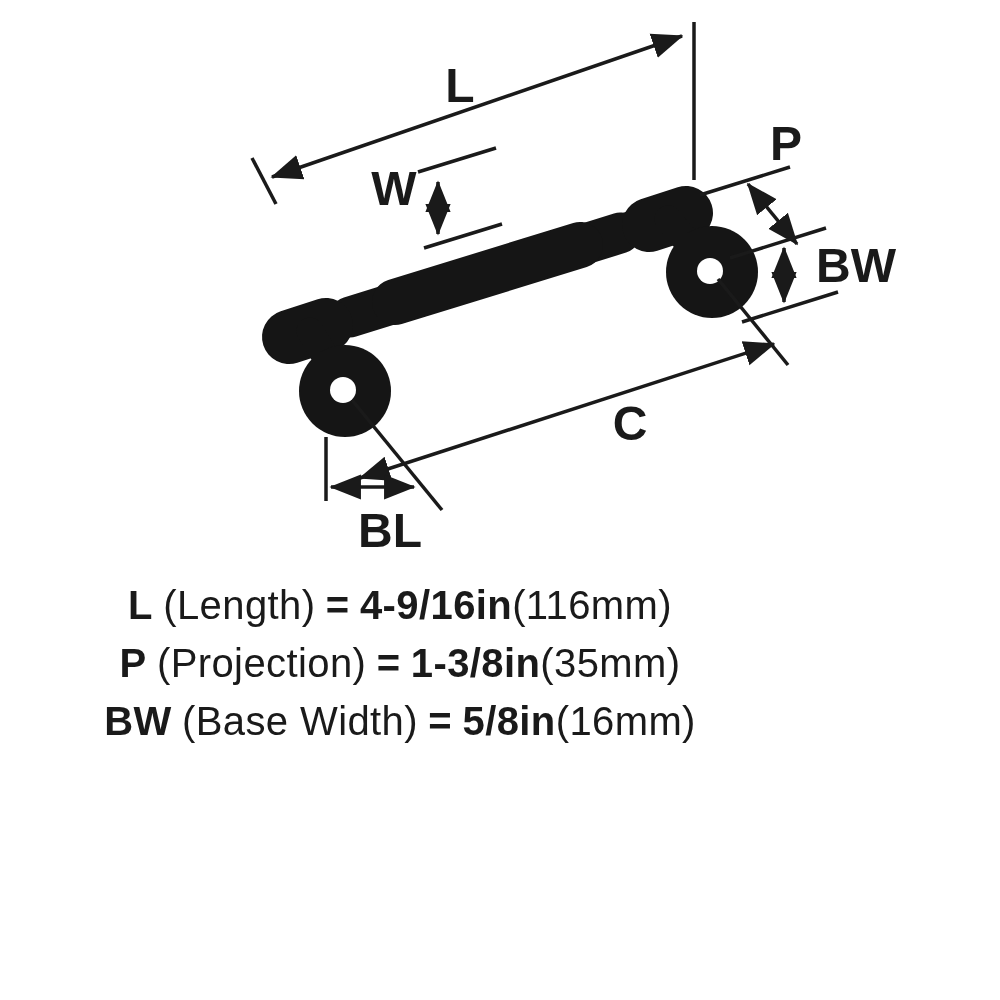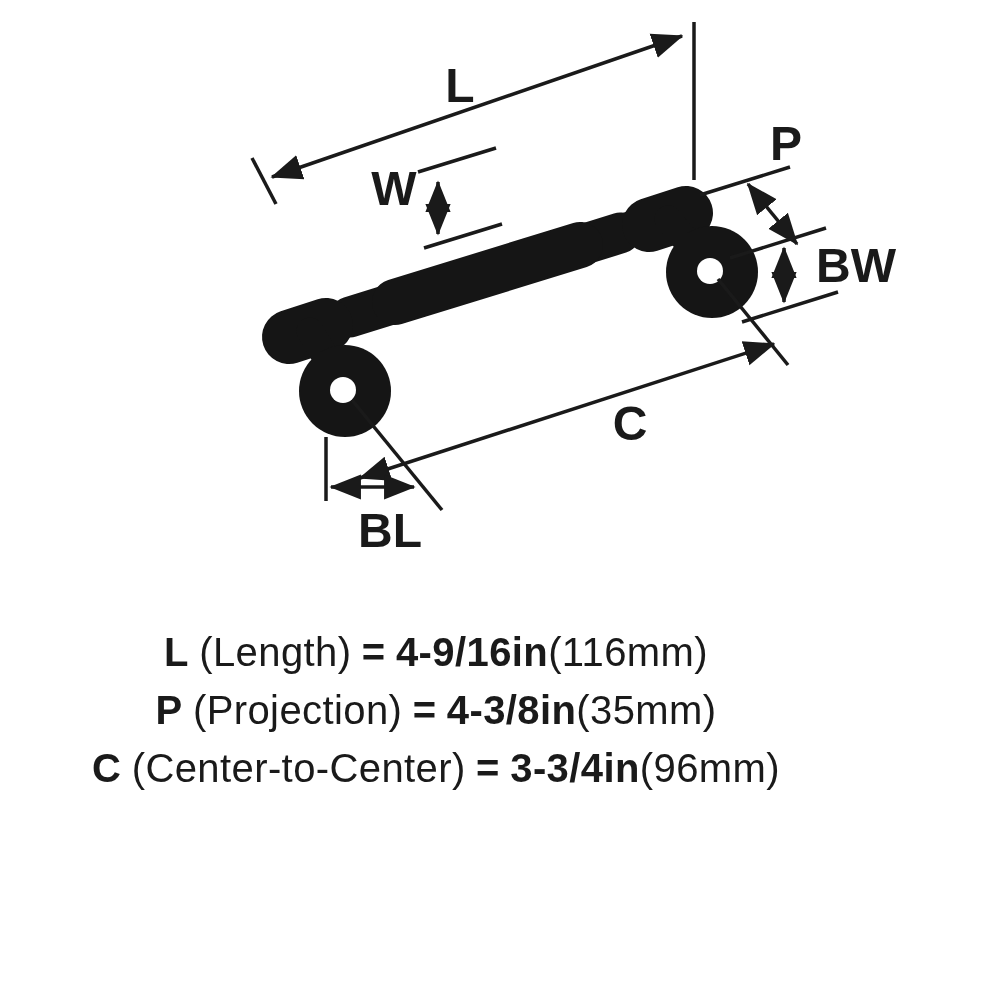--- a/index.html
+++ b/index.html
@@ -7,22 +7,22 @@
     width:1000px;height:1000px;background:#ffffff;position:relative;
     font-family:"Liberation Sans",sans-serif;color:#1a1a1a;overflow:hidden;
   }
   .diagram-wrap{position:absolute;top:0;left:0;width:1000px;height:560px;}
   .diagram-wrap svg{display:block;width:1000px;height:560px;}
   .dim-label{
     font-family:"Liberation Sans",sans-serif;
     font-weight:700;font-size:48px;fill:#1a1a1a;
   }
   .specs{
-    position:absolute;top:623px;left:0;width:800px;
-    display:flex;flex-direction:column;align-items:center;margin-left:36px;
+    position:absolute;top:576px;left:0;width:800px;
+    display:flex;flex-direction:column;align-items:center;
   }
   .spec-row{
     font-size:40px;line-height:58px;letter-spacing:0.4px;
     white-space:nowrap;color:#1a1a1a;
   }
   .b{font-weight:700;}
   .r{font-weight:400;}
   .gap{margin-right:0.26em;}
 </style>
 </head>
@@ -84,18 +84,18 @@
       <text class="dim-label" x="390" y="547">BL</text>
     </g>
   </svg>
 </div>
 
 <div class="specs">
   <div class="spec-row">
     <span class="b gap">L</span><span class="r gap">(Length)</span><span class="b gap">=</span><span class="b">4-9/16in</span><span class="r">(116mm)</span>
   </div>
   <div class="spec-row">
-    <span class="b gap">P</span><span class="r gap">(Projection)</span><span class="b gap">=</span><span class="b">4-3/8in</span><span class="r">(35mm)</span>
+    <span class="b gap">P</span><span class="r gap">(Projection)</span><span class="b gap">=</span><span class="b">1-3/8in</span><span class="r">(35mm)</span>
   </div>
   <div class="spec-row">
-    <span class="b gap">C</span><span class="r gap">(Center-to-Center)</span><span class="b gap">=</span><span class="b">3-3/4in</span><span class="r">(96mm)</span>
+    <span class="b gap">BW</span><span class="r gap">(Base Width)</span><span class="b gap">=</span><span class="b">5/8in</span><span class="r">(16mm)</span>
   </div>
 </div>
 
 </body></html>

